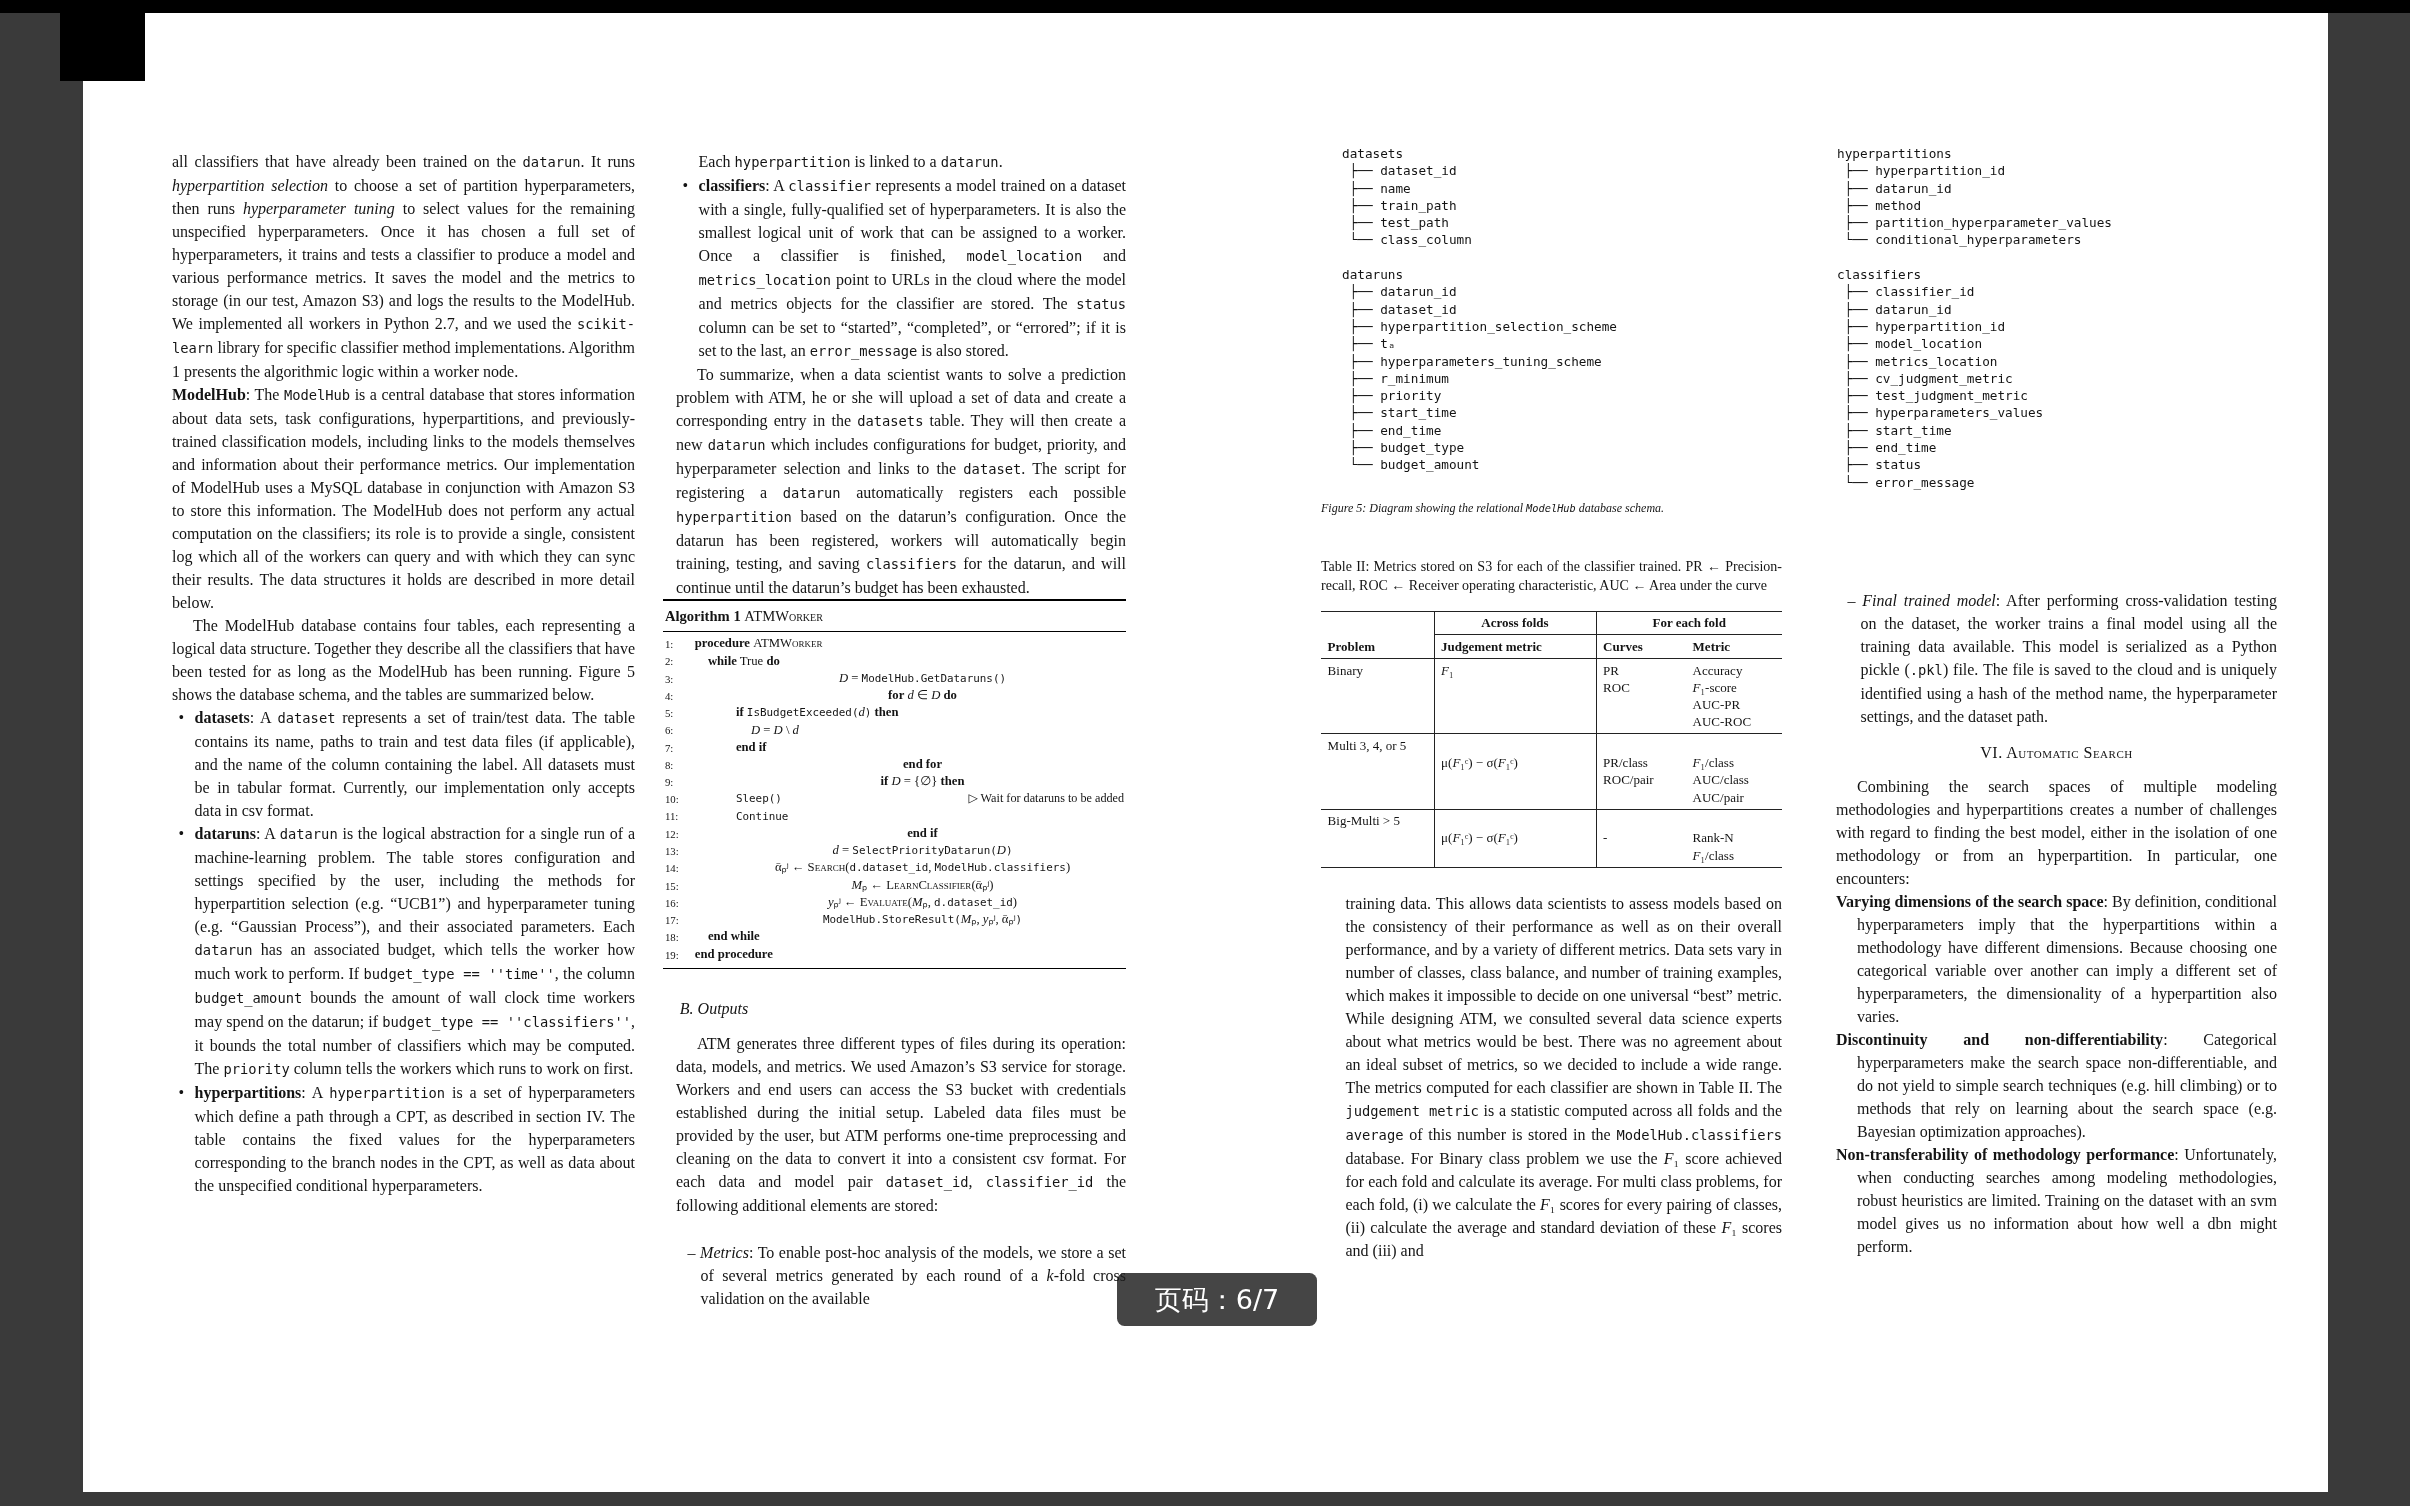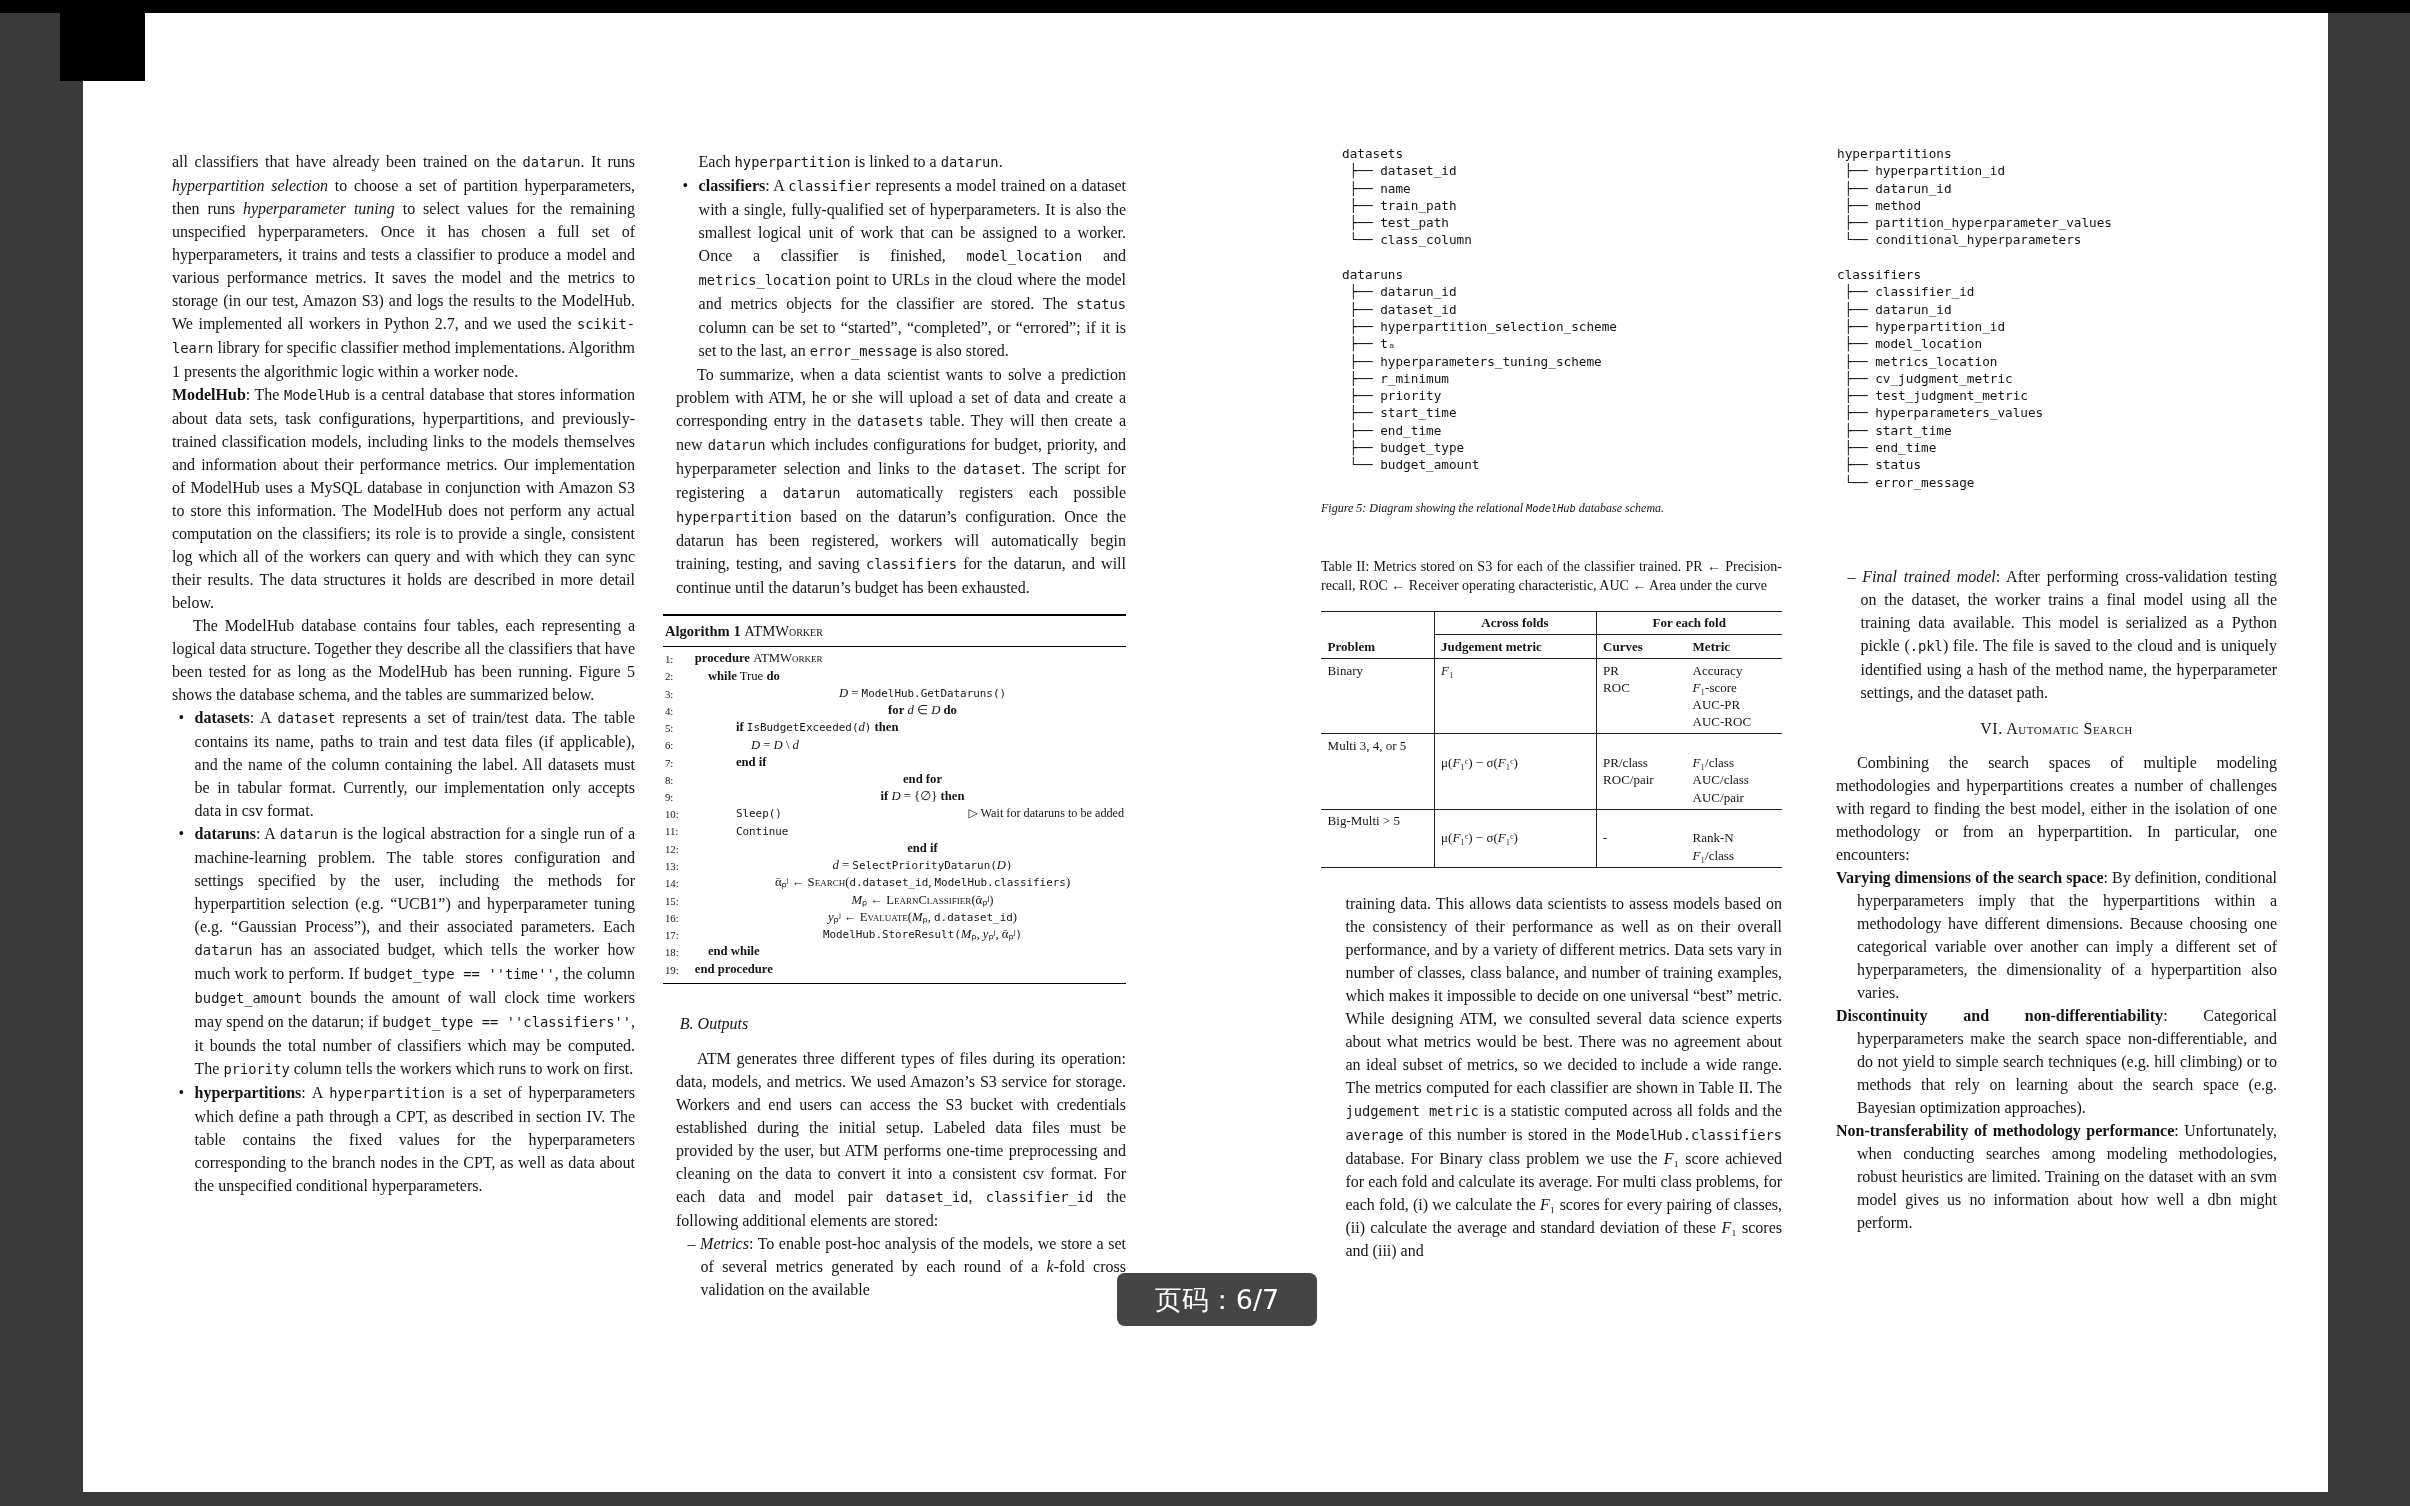--- a/index.html
+++ b/index.html
@@ -16,29 +16,29 @@
   #col2 { left:593px; top:137px; width:450px; }
   #col3 { left:1238px; top:544px; width:461px; }
   #col4 { left:1753px; top:552px; width:441px; }
 
   .p-ind { text-indent:21px; }
   .cont  { padding-left:22.6px; }
   .item-cont { padding-left:24.5px; }
   .bullet { padding-left:22.6px; position:relative; }
   .bullet .marker { position:absolute; left:6.6px; top:0; }
   .bullet .marker::before { content:"•"; }
-  .dash { padding-left:24.5px; text-indent:-13px; }
+  .dash { padding-left:24.5px; text-indent:-13px;margin-top:24px; }
   .hang { padding-left:21px; text-indent:-21px; }
 
   code { font-family:"DejaVu Sans Mono", monospace; font-size:0.86em; }
   .sc { font-variant:small-caps; }
   b { font-weight:bold; }
 
   
-  .algo { margin-top:15px; border-bottom:0.9px solid #000; margin-left:-13px; width:463px; }
+  .algo { border-bottom:0.9px solid #000; margin-left:-13px; width:463px; }
   .algo-title { border-top:2.8px solid #000; border-bottom:0.9px solid #000; padding:3.8px 1.9px 2.8px; font-size:14.6px; text-align:left; }
   .algo-body { padding:3.8px 1.9px 5.6px; }
   .algo-line { display:flex; font-size:12.7px; line-height:16.3px; text-align:left; }
   .algo-num { flex:0 0 28px; font-size:10.8px; padding-top:0.9px; }
   .algo-text { flex:1 1 auto; }
   .ind0 .algo-text { padding-left:1.9px; }
   .ind1 .algo-text { padding-left:15px; }
   .ind2 .algo-text { padding-left:28px;text-align:center; }
   .ind3 .algo-text { padding-left:43px; }
   .ind4 .algo-text { padding-left:58px; }

